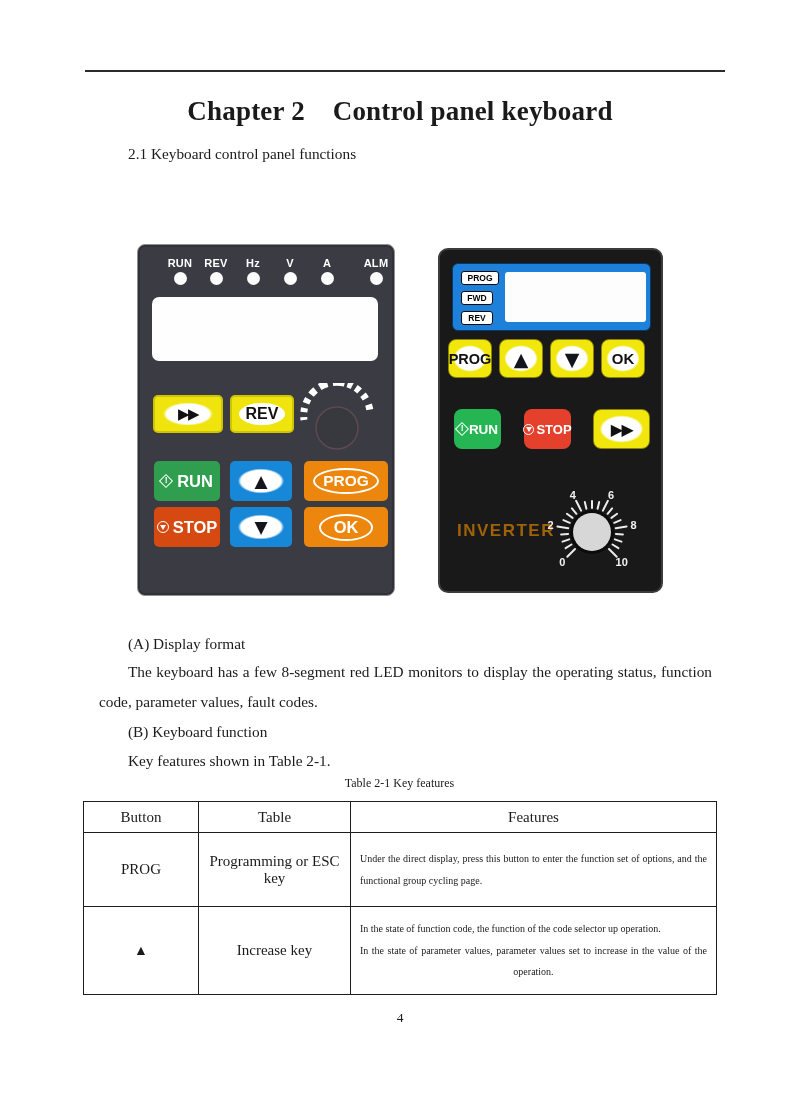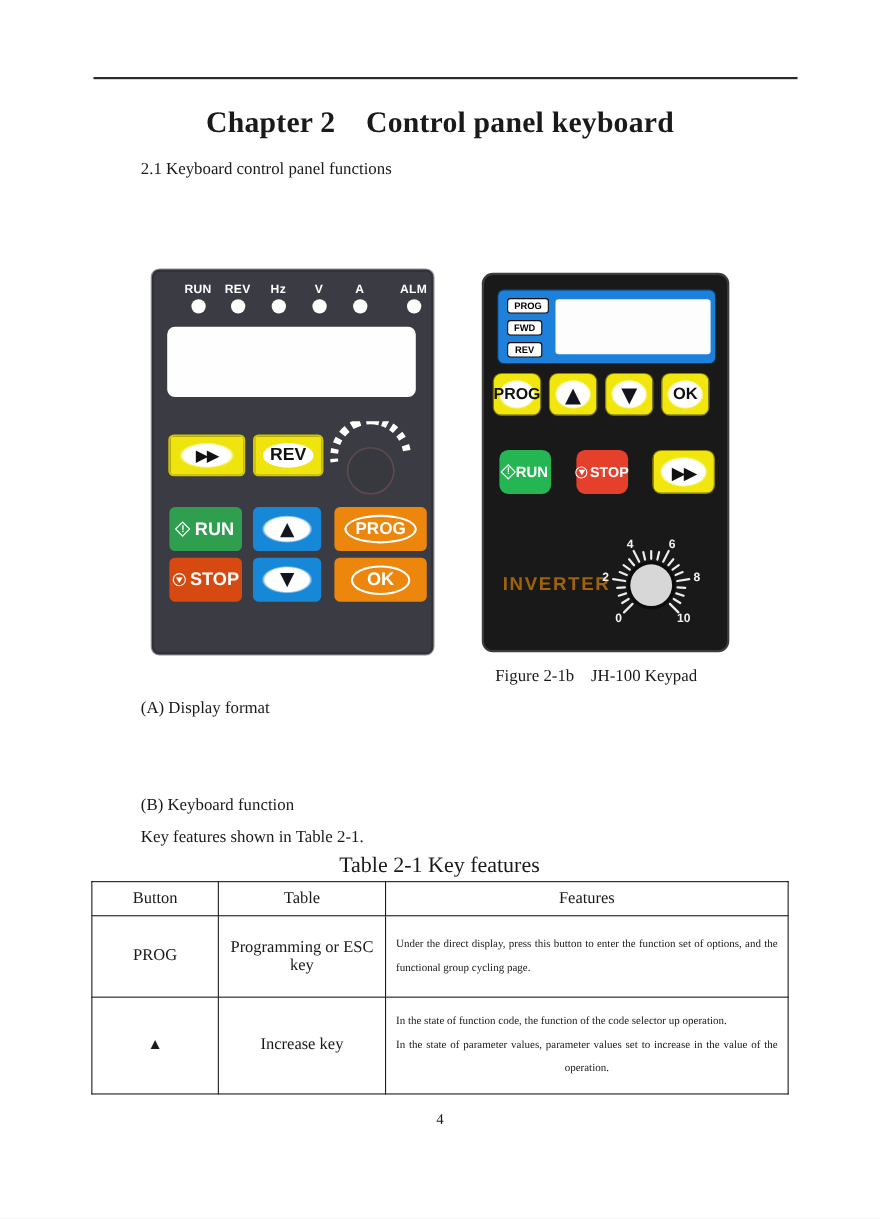--- a/index.html
+++ b/index.html
@@ -11,21 +11,21 @@
   }
   .abs { position: absolute; }
 
   
   .rule { left: 85px; top: 70px; width: 640px; height: 2px; background: #2b2b2b; }
   .title { left: 0; top: 96px; width: 100%; text-align: center; font-size: 27px;
            font-weight: bold; white-space: pre; letter-spacing: .2px; }
   .h-line { font-size: 15.3px; }
   .para { font-size: 15.3px; line-height: 29.5px; text-align: justify; text-indent: 29px; width: 613px; }
   .caption { font-size: 15.3px; white-space: pre; text-align: center; width: 260px; }
-  .tbl-caption { left: 83px; top: 776px; width: 633px; text-align: center; font-size: 20px; }
+  .tbl-caption { left: 83px; top: 776px; width: 633px; text-align: center; font-size: 12px; }
   .pagenum { left: 0; top: 1010px; width: 100%; text-align: center; font-size: 13.5px; }
 
   
   table.keytable { left: 83px; top: 801px; width: 633px; border-collapse: collapse; table-layout: fixed; position: absolute; }
   table.keytable th, table.keytable td { border: 1.5px solid #1d1d1d; font-weight: normal; vertical-align: middle; }
   col.c1 { width: 115px; } col.c2 { width: 152px; } col.c3 { width: 366px; }
   tr.hdr { height: 31px; } tr.r1 { height: 74px; } tr.r2 { height: 88px; }
   .cell-c { text-align: center; font-size: 15px; padding: 2px 6px; }
   td.features { padding: 5px 9px; }
   td.features p { font-size: 10px; line-height: 21.5px; text-align: justify; }
@@ -233,23 +233,23 @@
       </svg>
       <span class="pn" style="left:22.3px;top:79.7px">0</span>
       <span class="pn" style="left:10.5px;top:43.4px">2</span>
       <span class="pn" style="left:32.9px;top:12.6px">4</span>
       <span class="pn" style="left:71.1px;top:12.6px">6</span>
       <span class="pn" style="left:93.5px;top:43.4px">8</span>
       <span class="pn" style="left:81.7px;top:79.7px">10</span>
     </div>
   </div>
 
-  <div class="abs caption" style="left:412px;top:606px">Figure 2-1b    JH-100 Keypad</div>
 
   <div class="abs h-line" style="left:128px;top:635px">(A) Display format</div>
+  <div class="abs para" style="left:99px;top:657px">The keyboard has a few 8-segment red LED monitors to display the operating status, function code, parameter values, fault codes.</div>
   <div class="abs h-line" style="left:128px;top:723px">(B) Keyboard function</div>
   <div class="abs h-line" style="left:128px;top:752px">Key features shown in Table 2-1.</div>
 
   <div class="abs tbl-caption">Table 2-1 Key features</div>
 
   <table class="keytable">
     <colgroup>
         <col class="c1">
         <col class="c2">
         <col class="c3">

